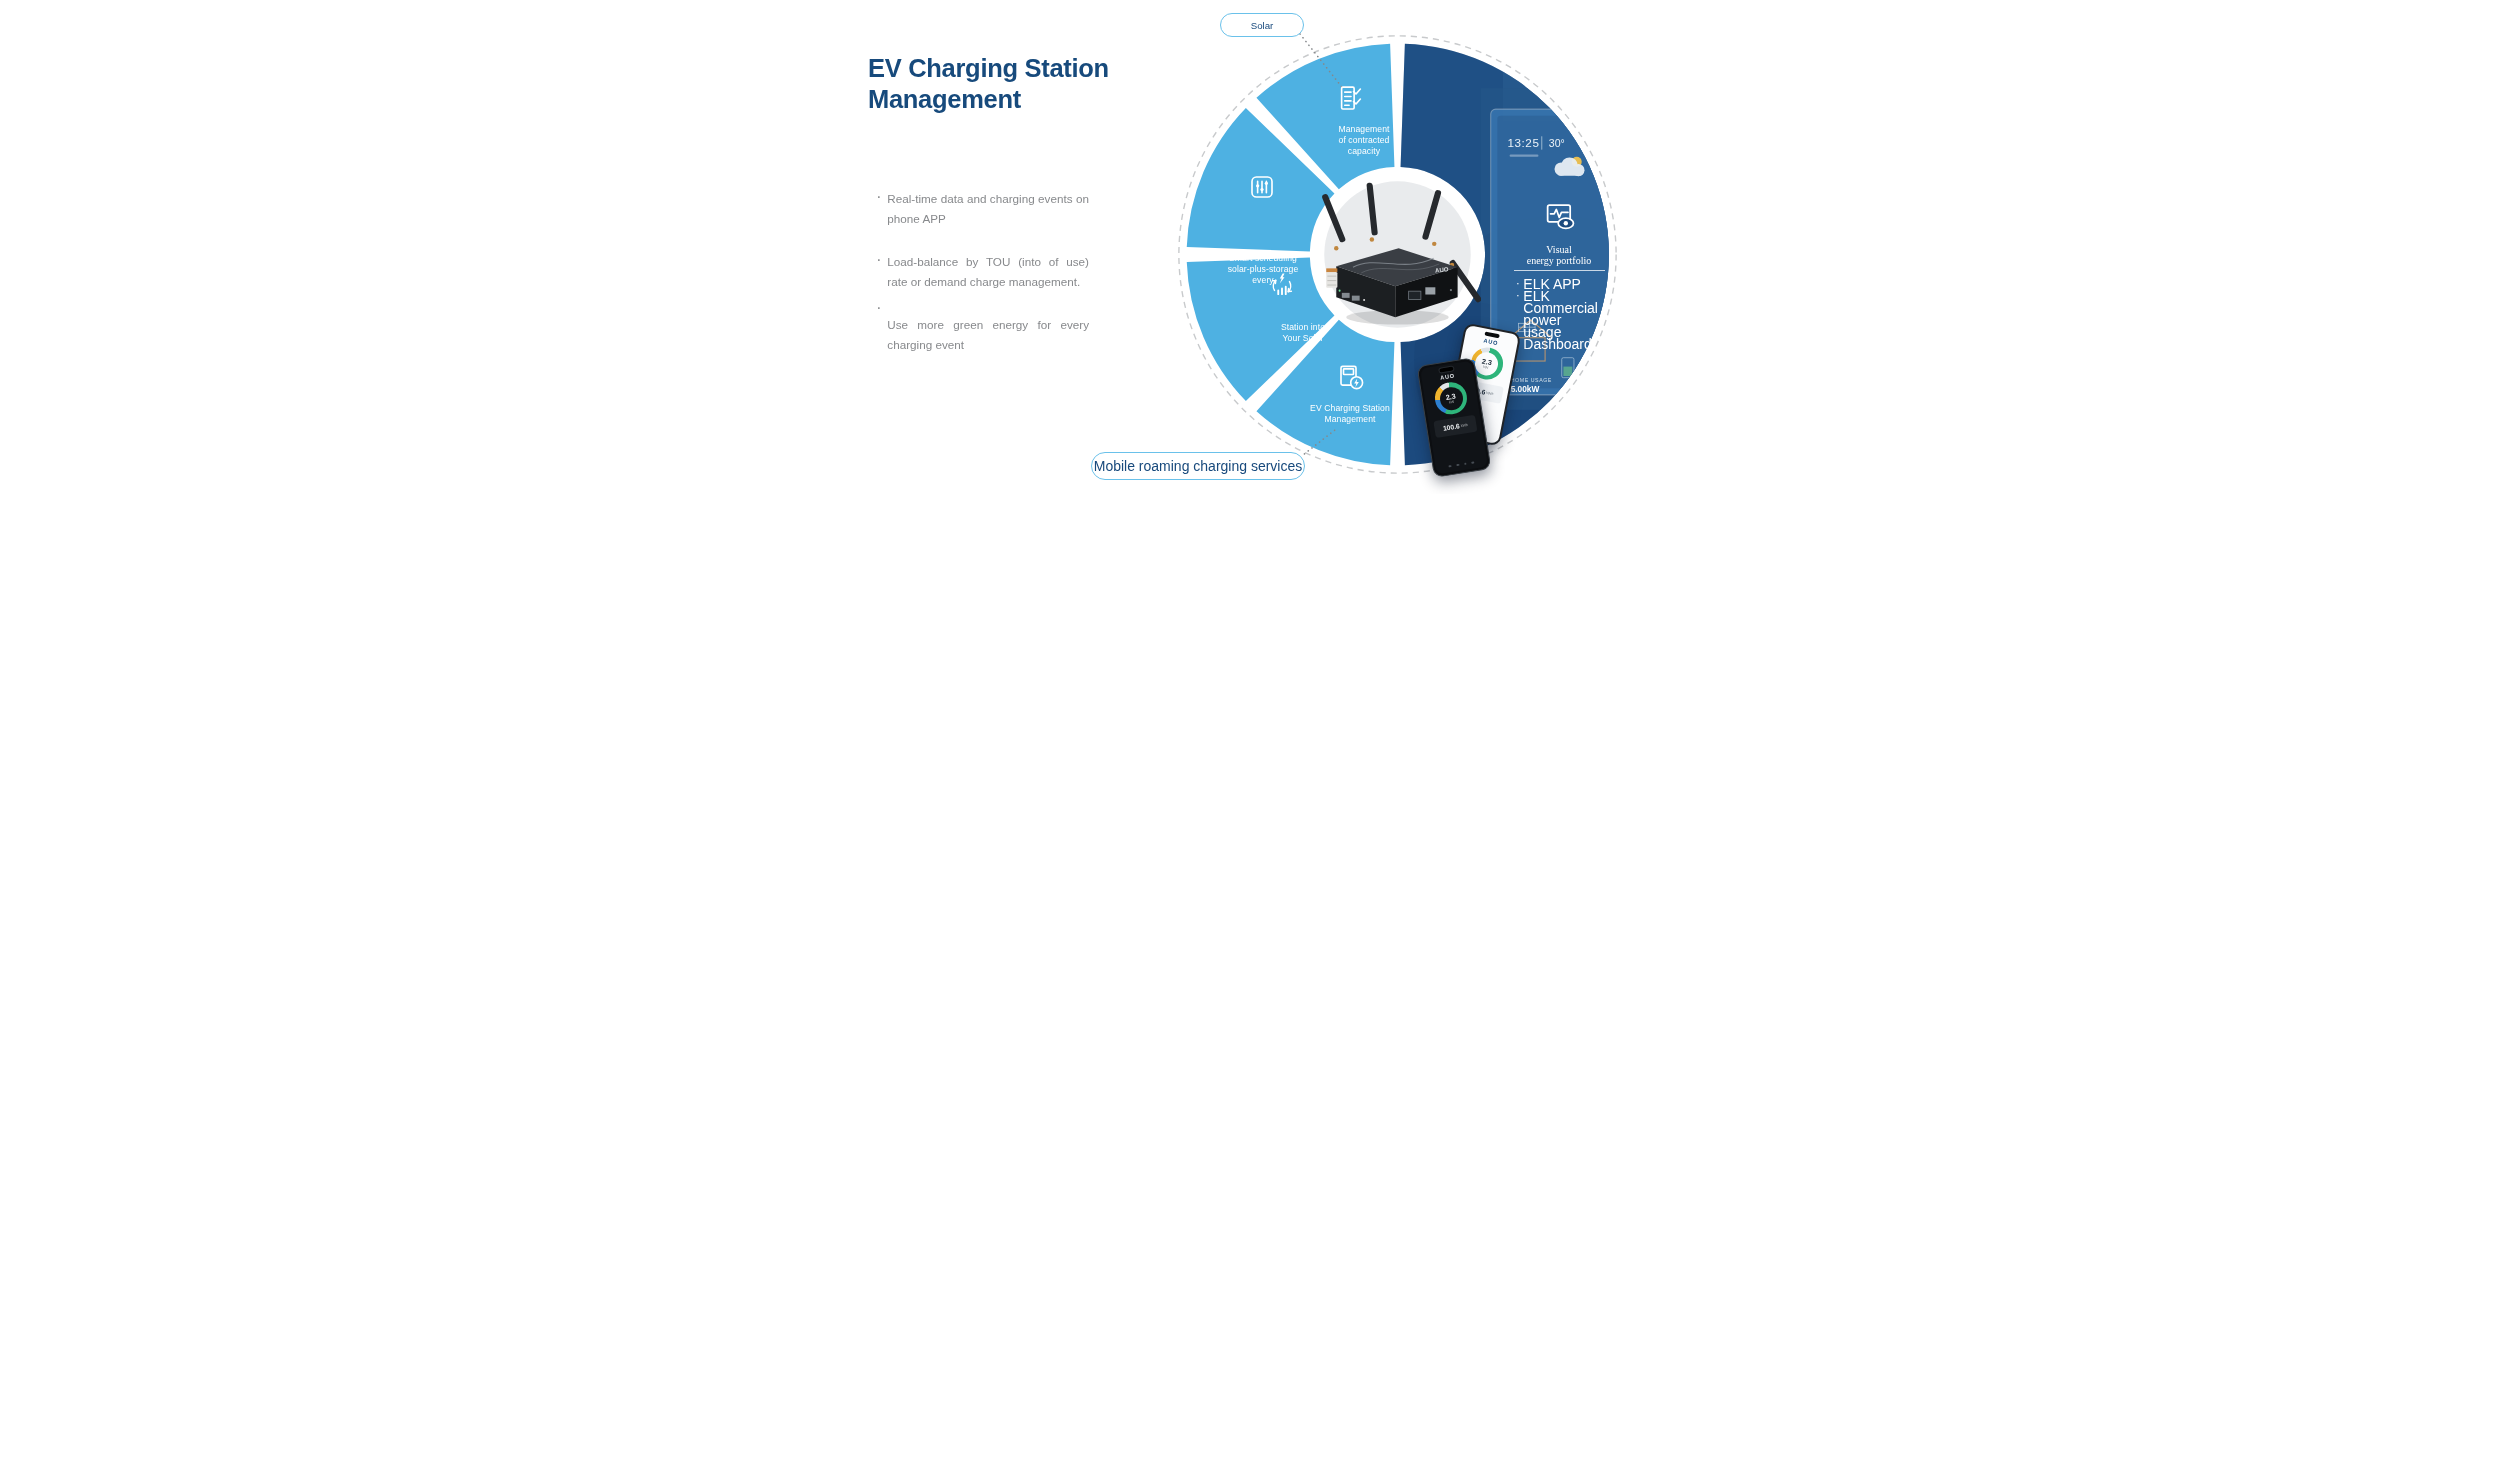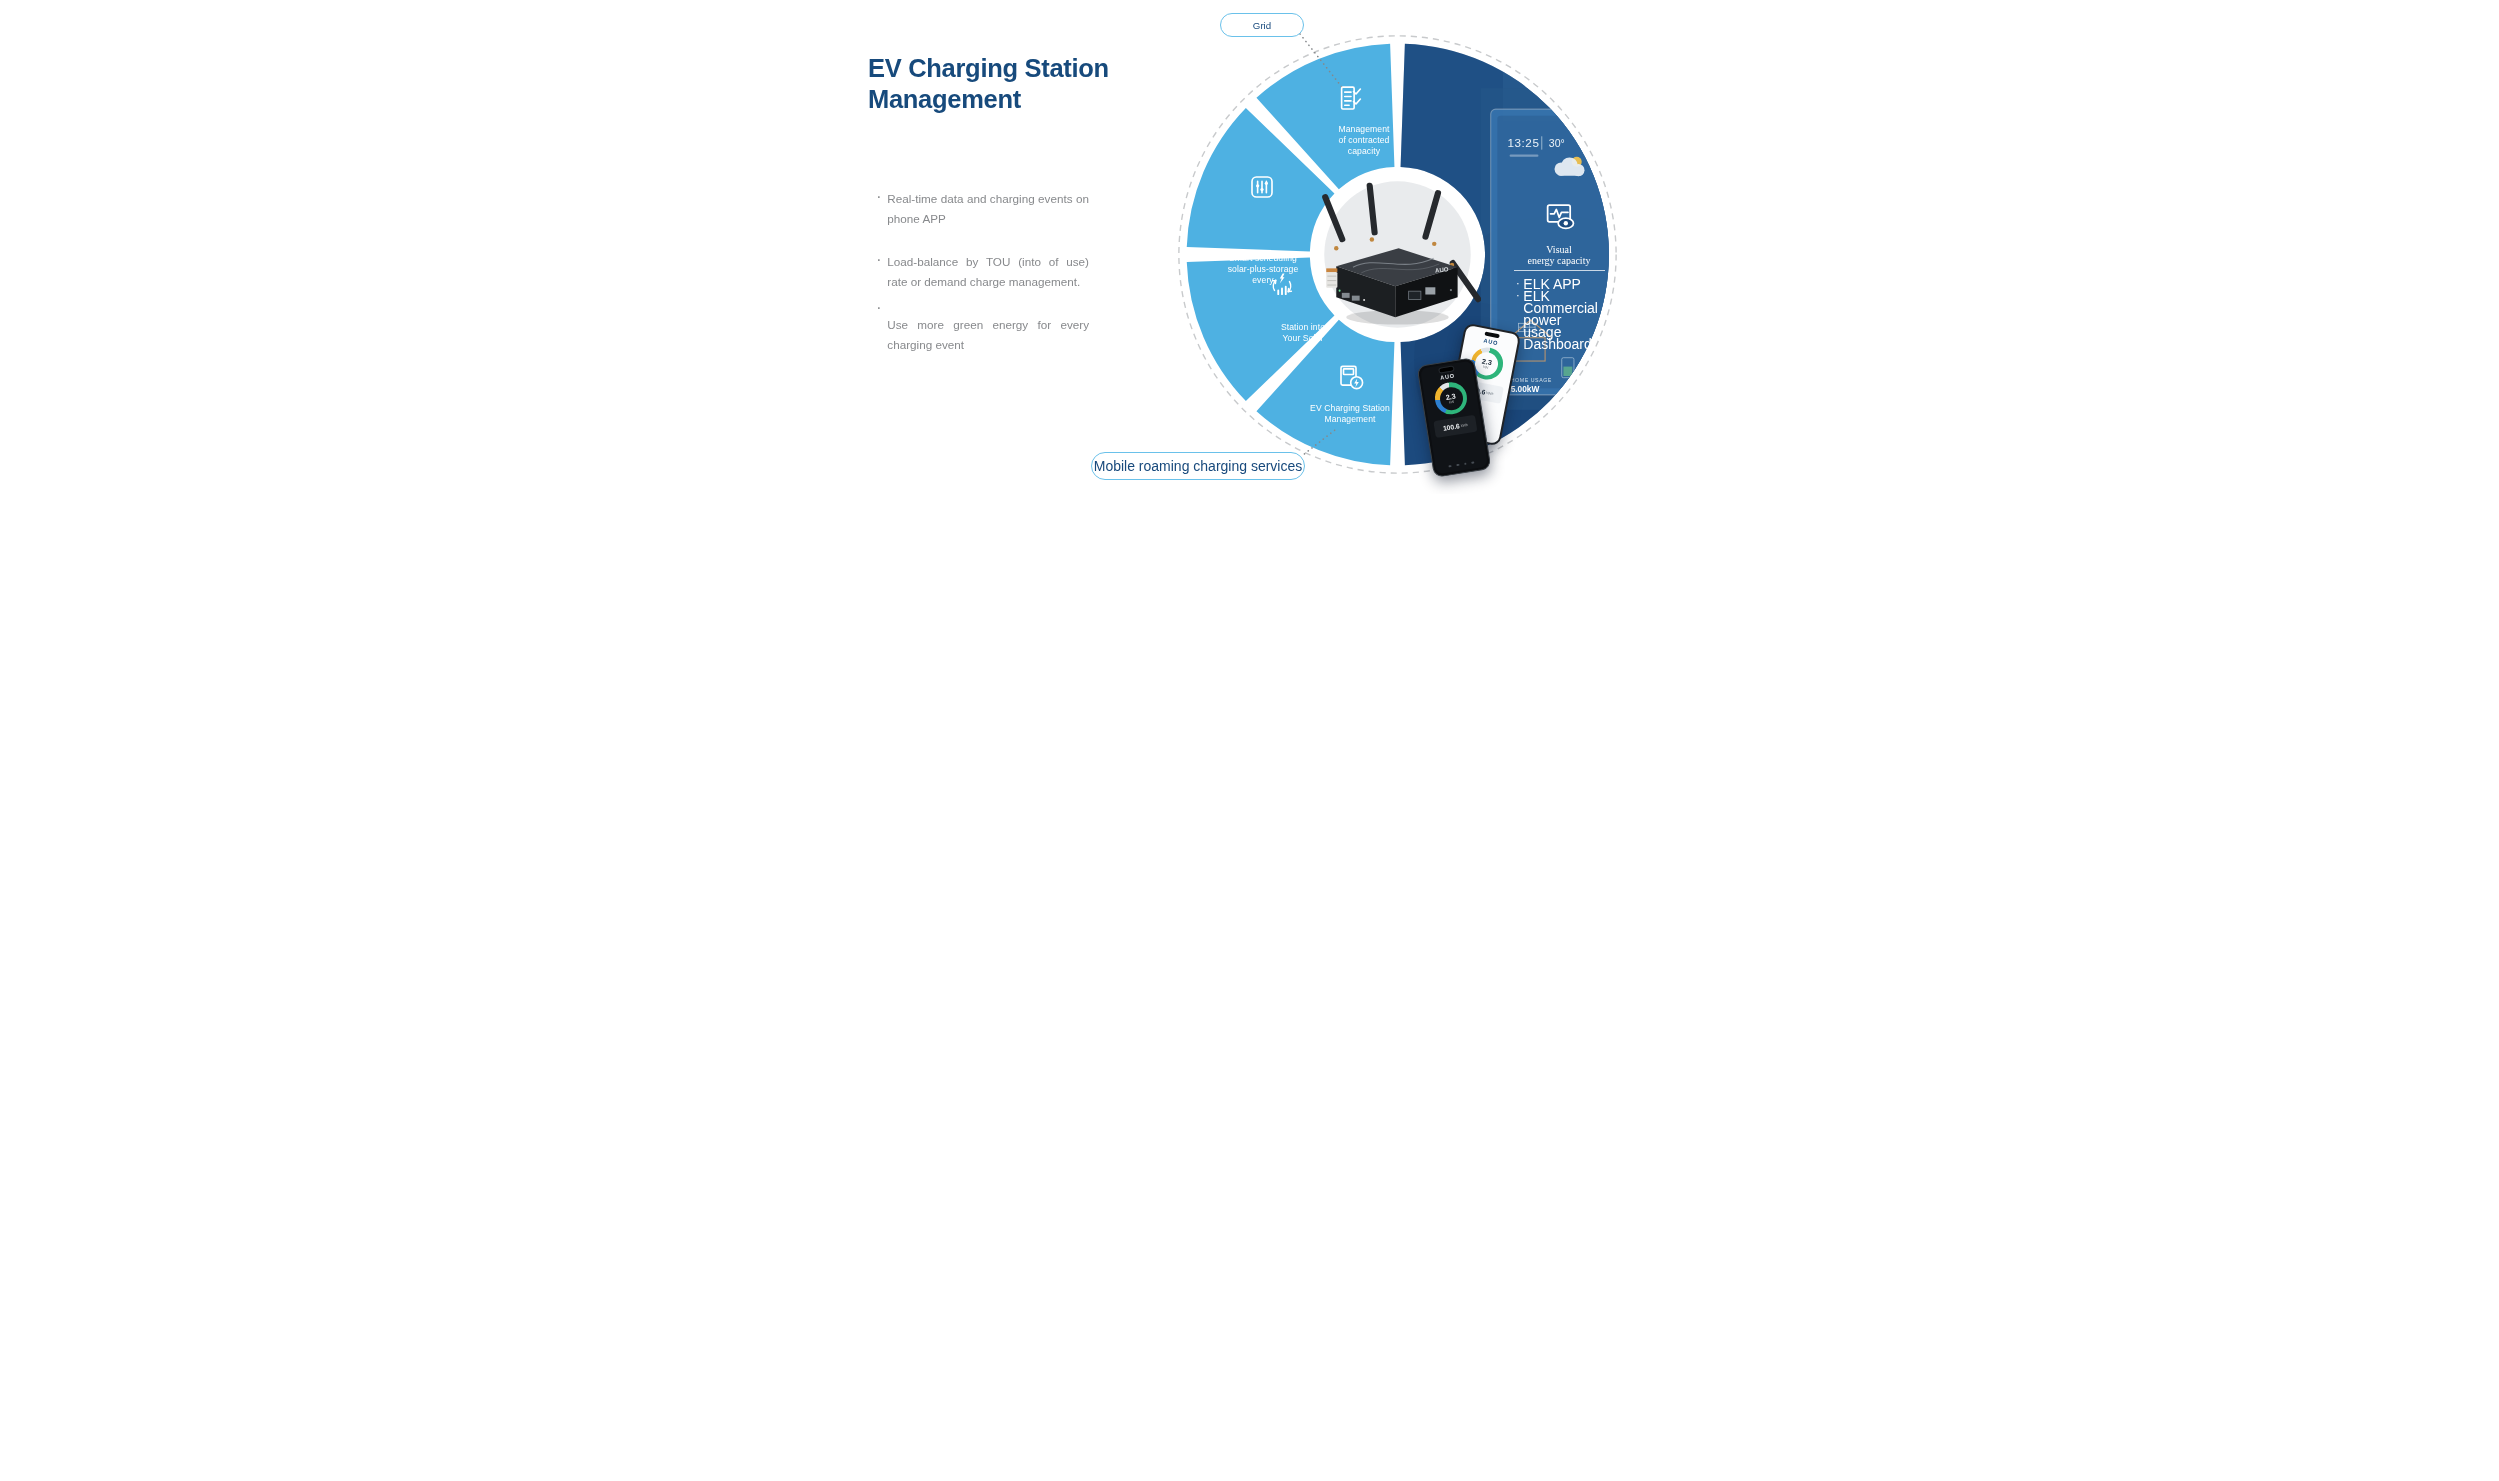--- a/index.html
+++ b/index.html
@@ -253,21 +253,21 @@
     <div class="pf-icon">
       <svg viewBox="0 0 44 44" fill="none" stroke="#fff" stroke-width="2.4" stroke-linecap="round" stroke-linejoin="round">
         <rect x="5" y="7" width="31" height="23" rx="2.5"></rect>
         <path d="M9,19 h5 l3,-6 4,11 3,-7 h9"></path>
         <ellipse cx="30" cy="32" rx="10.5" ry="7" fill="#1c4a7e"></ellipse>
         <circle cx="30" cy="32" r="3" fill="#fff" stroke="none"></circle>
       </svg>
     </div>
     <div class="pf-title">
       <div>Visual</div>
-      <div>energy capacity</div>
+      <div>energy portfolio</div>
     </div>
     <div class="pf-divider"></div>
     <ul class="pf-list">
       <li><span>ELK APP</span></li>
       <li><span>ELK Commercial power usage Dashboard</span></li>
     </ul>
 
     <div class="phone phone-back">
       <div class="screen">
         <div class="island"></div>
@@ -307,21 +307,21 @@
         <div class="p-dock">
             <i></i>
             <i></i>
             <i></i>
             <i></i>
           </div>
       </div>
     </div>
 
     <div class="pill pill-grid">
-      <span>Grid</span>
+      <span>Solar</span>
     </div>
     <div class="pill pill-mobile">
       <span>Mobile roaming charging services</span>
     </div>
 
   </div>
 </div>
 
 
 </body></html>

